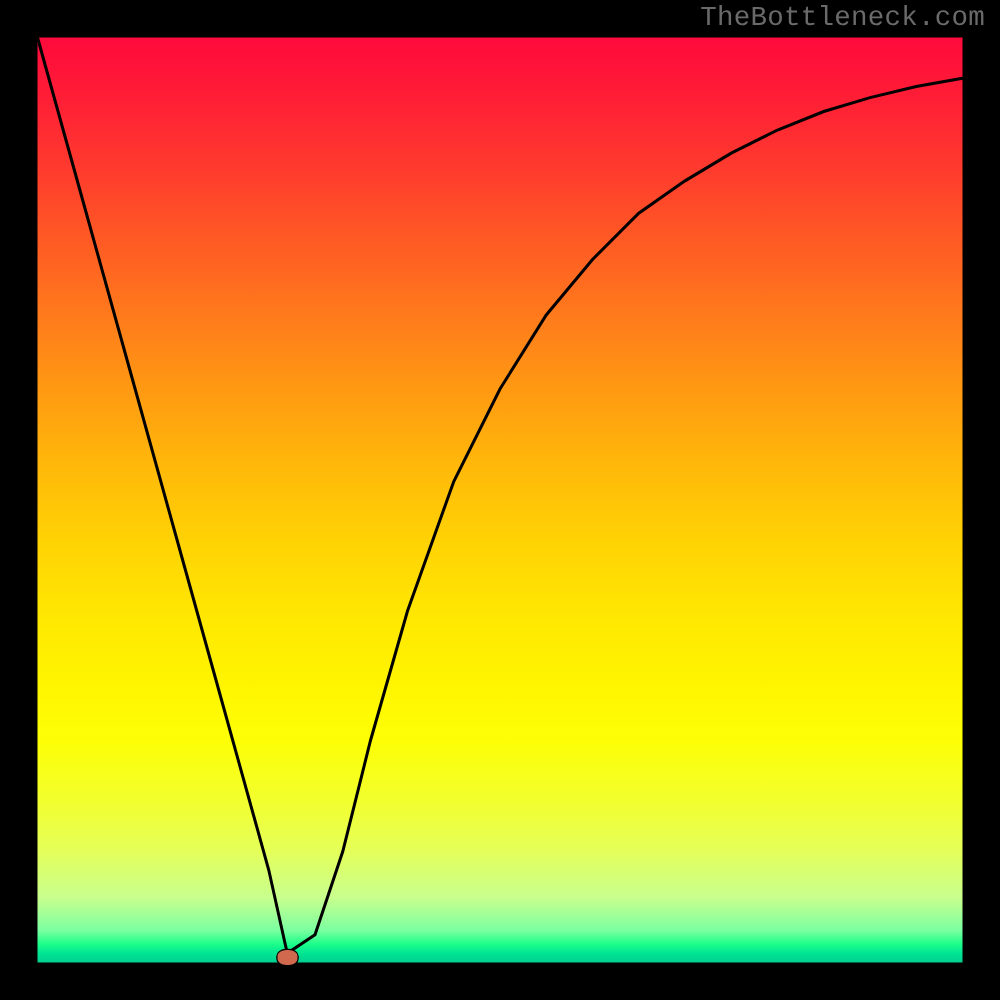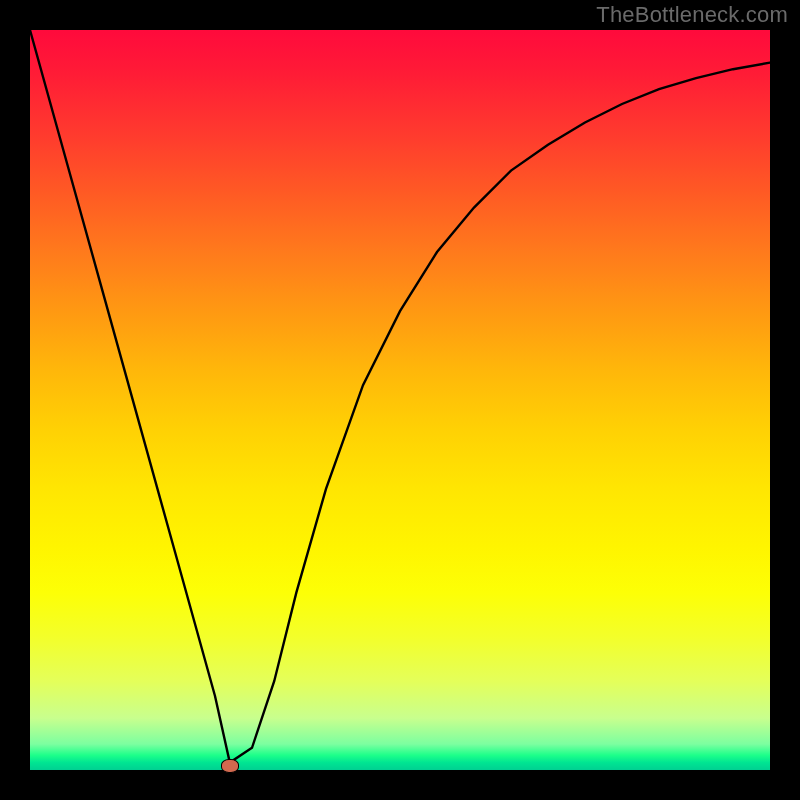--- a/index.html
+++ b/index.html
@@ -8,20 +8,21 @@
     width: 800px;
     height: 800px;
     background: #000;
     font-family: Arial, Helvetica, sans-serif;
   }
   .stage {
     position: relative;
     width: 800px;
     height: 800px;
     background: #000;
+    font-family: Liberation Mono, monospace;
   }
   .watermark {
     position: absolute;
     top: 2px;
     right: 12px;
     color: #6a6a6a;
     font-size: 22px;
     font-weight: 500;
     letter-spacing: 0.2px;
     user-select: none;

